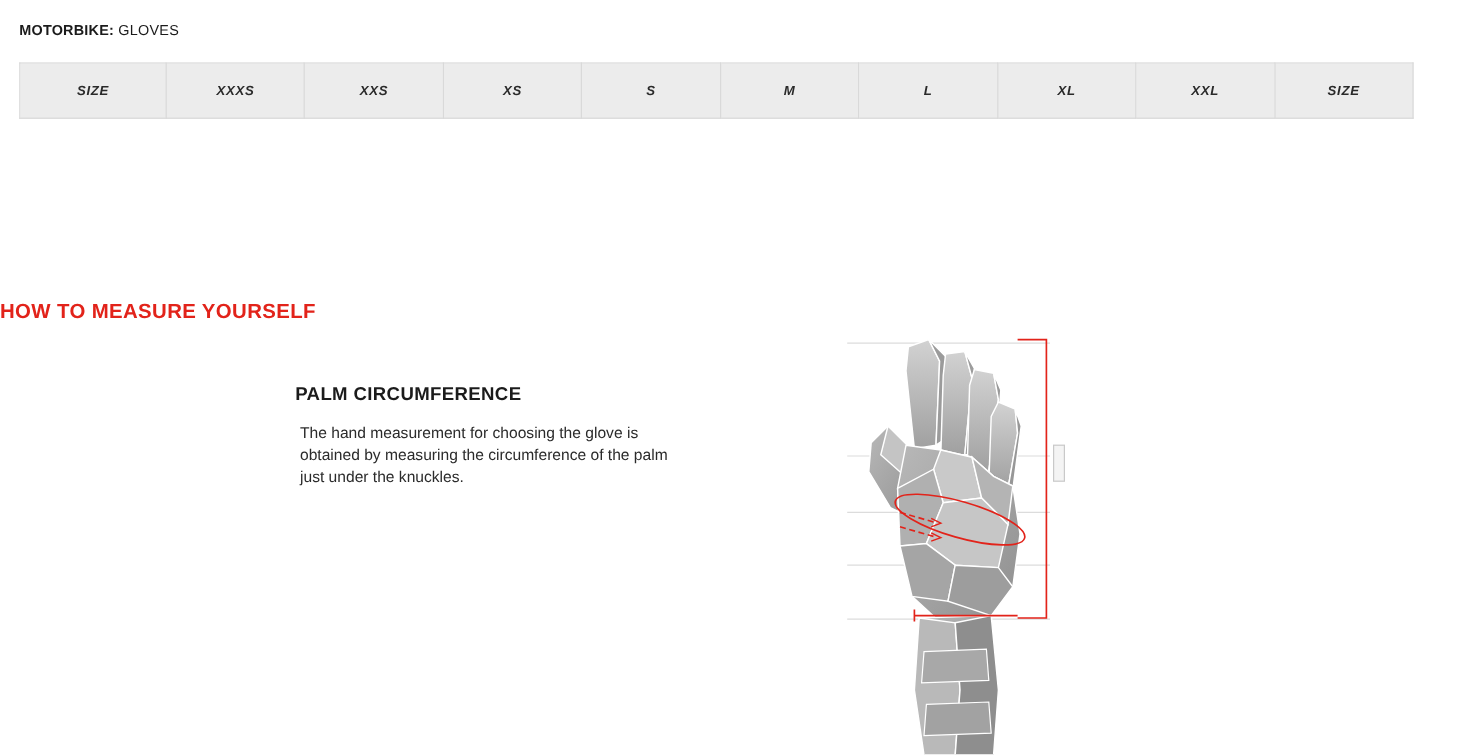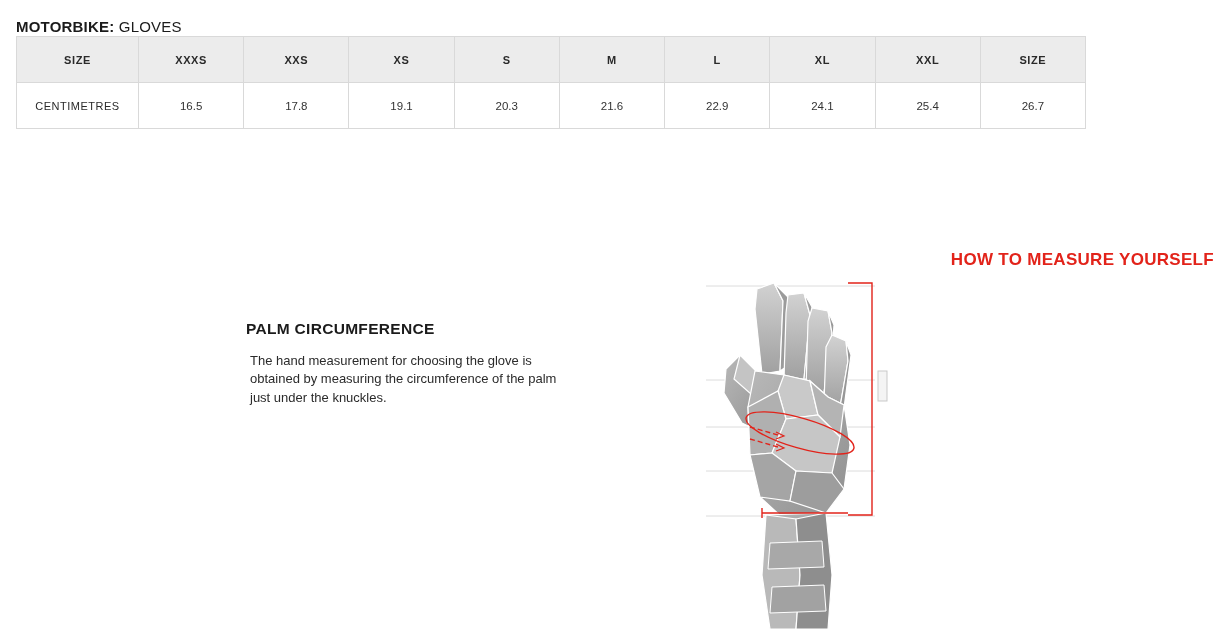--- a/index.html
+++ b/index.html
@@ -14,39 +14,40 @@
     color: #2b2b2b;
     overflow: hidden;
     position: relative;
   }
 
   
   .page-header {
     position: absolute;
     left: 16px;
     top: 18px;
-    font-size: 15px;
+    font-size: 12px;
     letter-spacing: 0.2px;
     white-space: nowrap;
   }
   .page-header .cat {
     font-weight: bold;
     color: #1b1b1b;
   }
   .page-header .sub {
     font-weight: normal;
     color: #1b1b1b;
   }
 
   
   .size-table-wrap {
     position: absolute;
     left: 16px;
-    top: 36px;
-    width: 1070px;
+    top: 52px;
+    width: 1162px;
+    font-style: italic;
   }
   table.size-table {
     border-collapse: collapse;
     width: 100%;
     table-layout: fixed;
   }
   table.size-table th,
   table.size-table td {
     border: 1px solid #d9d9d9;
     height: 45px;
@@ -76,21 +77,21 @@
   table.size-table col.first-col {
     width: 122px;
   }
 
   
   .measure-title {
     position: absolute;
     top: 250px;
     left: 0;
     width: 1214px;
-    text-align: right;
+    text-align: left;
     color: #e2231a;
     font-weight: bold;
     font-size: 17px;
     letter-spacing: 0.3px;
   }
 
   .measure-text-block {
     position: absolute;
     left: 246px;
     top: 320px;
@@ -152,32 +153,20 @@
         <th>XS</th>
         <th>S</th>
         <th>M</th>
         <th>L</th>
         <th>XL</th>
         <th>XXL</th>
         <th>SIZE</th>
       </tr>
     </thead>
     <tbody>
-      <tr>
-        <td class="rowlabel">CENTIMETRES</td>
-        <td>16.5</td>
-        <td>17.8</td>
-        <td>19.1</td>
-        <td>20.3</td>
-        <td>21.6</td>
-        <td>22.9</td>
-        <td>24.1</td>
-        <td>25.4</td>
-        <td>26.7</td>
-      </tr>
     </tbody>
   </table>
 </div>
 
 <div class="measure-title">HOW TO MEASURE YOURSELF</div>
 
 <div class="measure-text-block">
   <h3>PALM CIRCUMFERENCE</h3>
   <p>The hand measurement for choosing the glove is obtained by measuring the circumference of the palm just under the knuckles.</p>
 </div>

